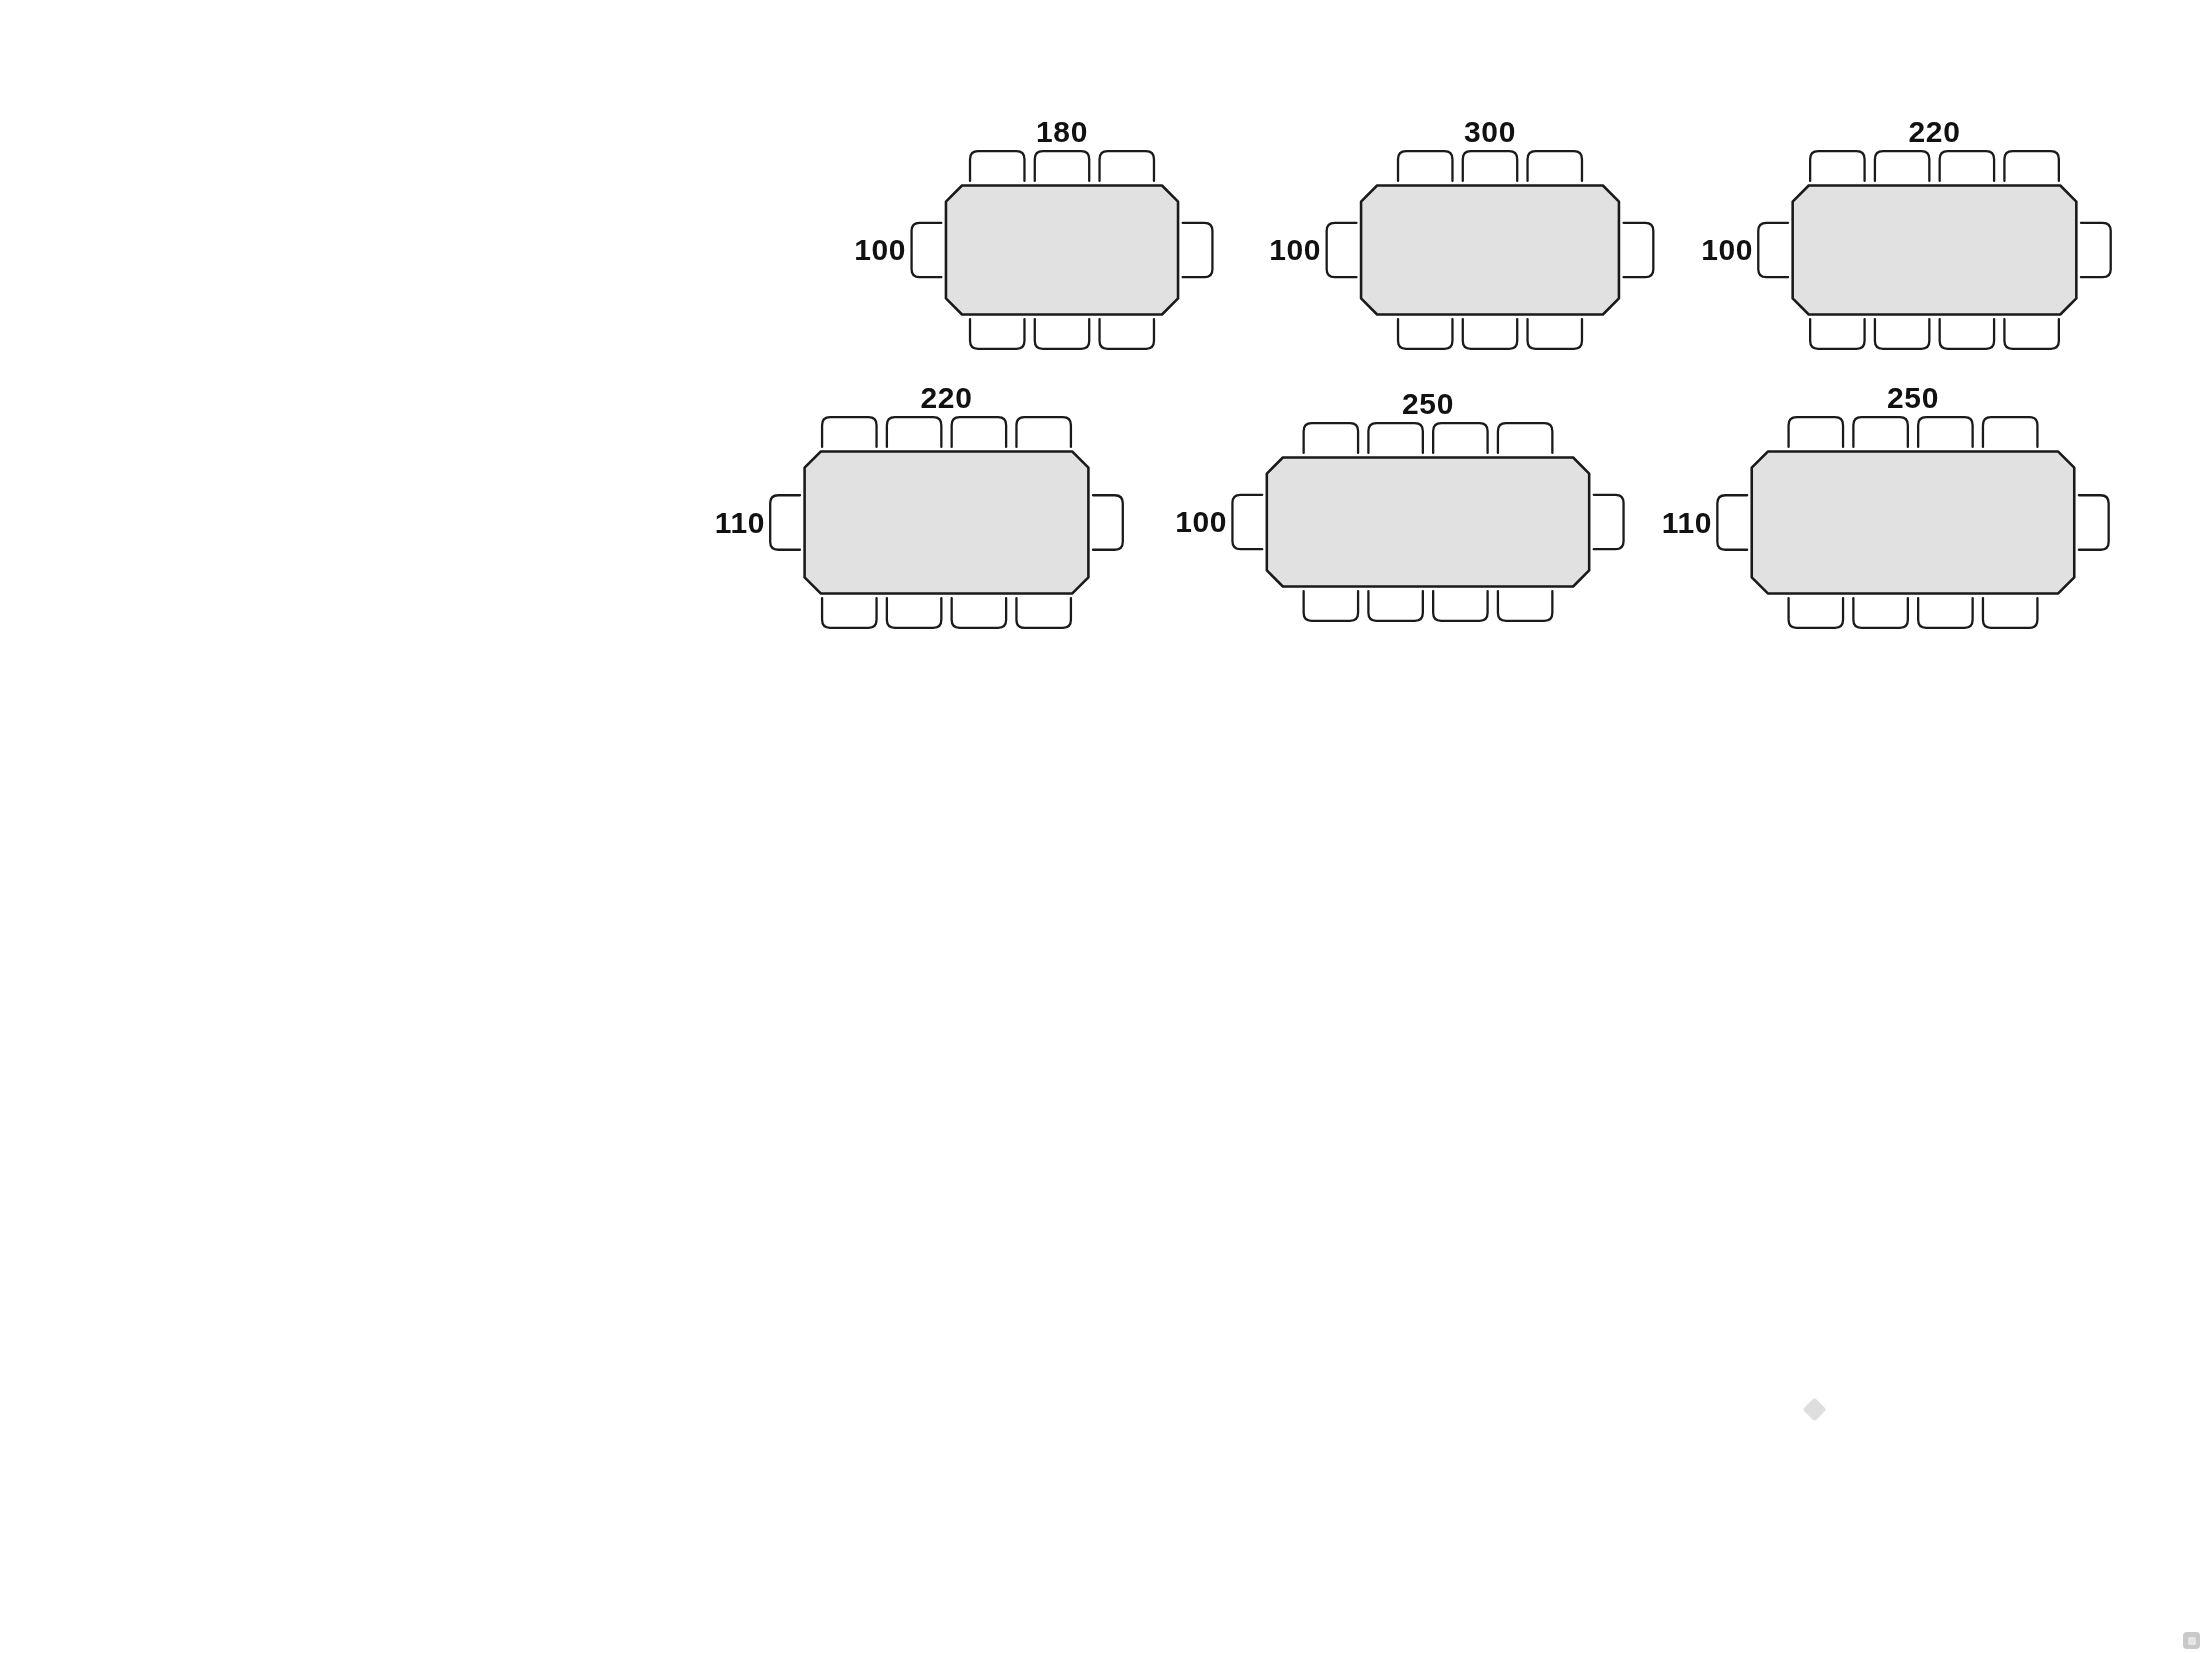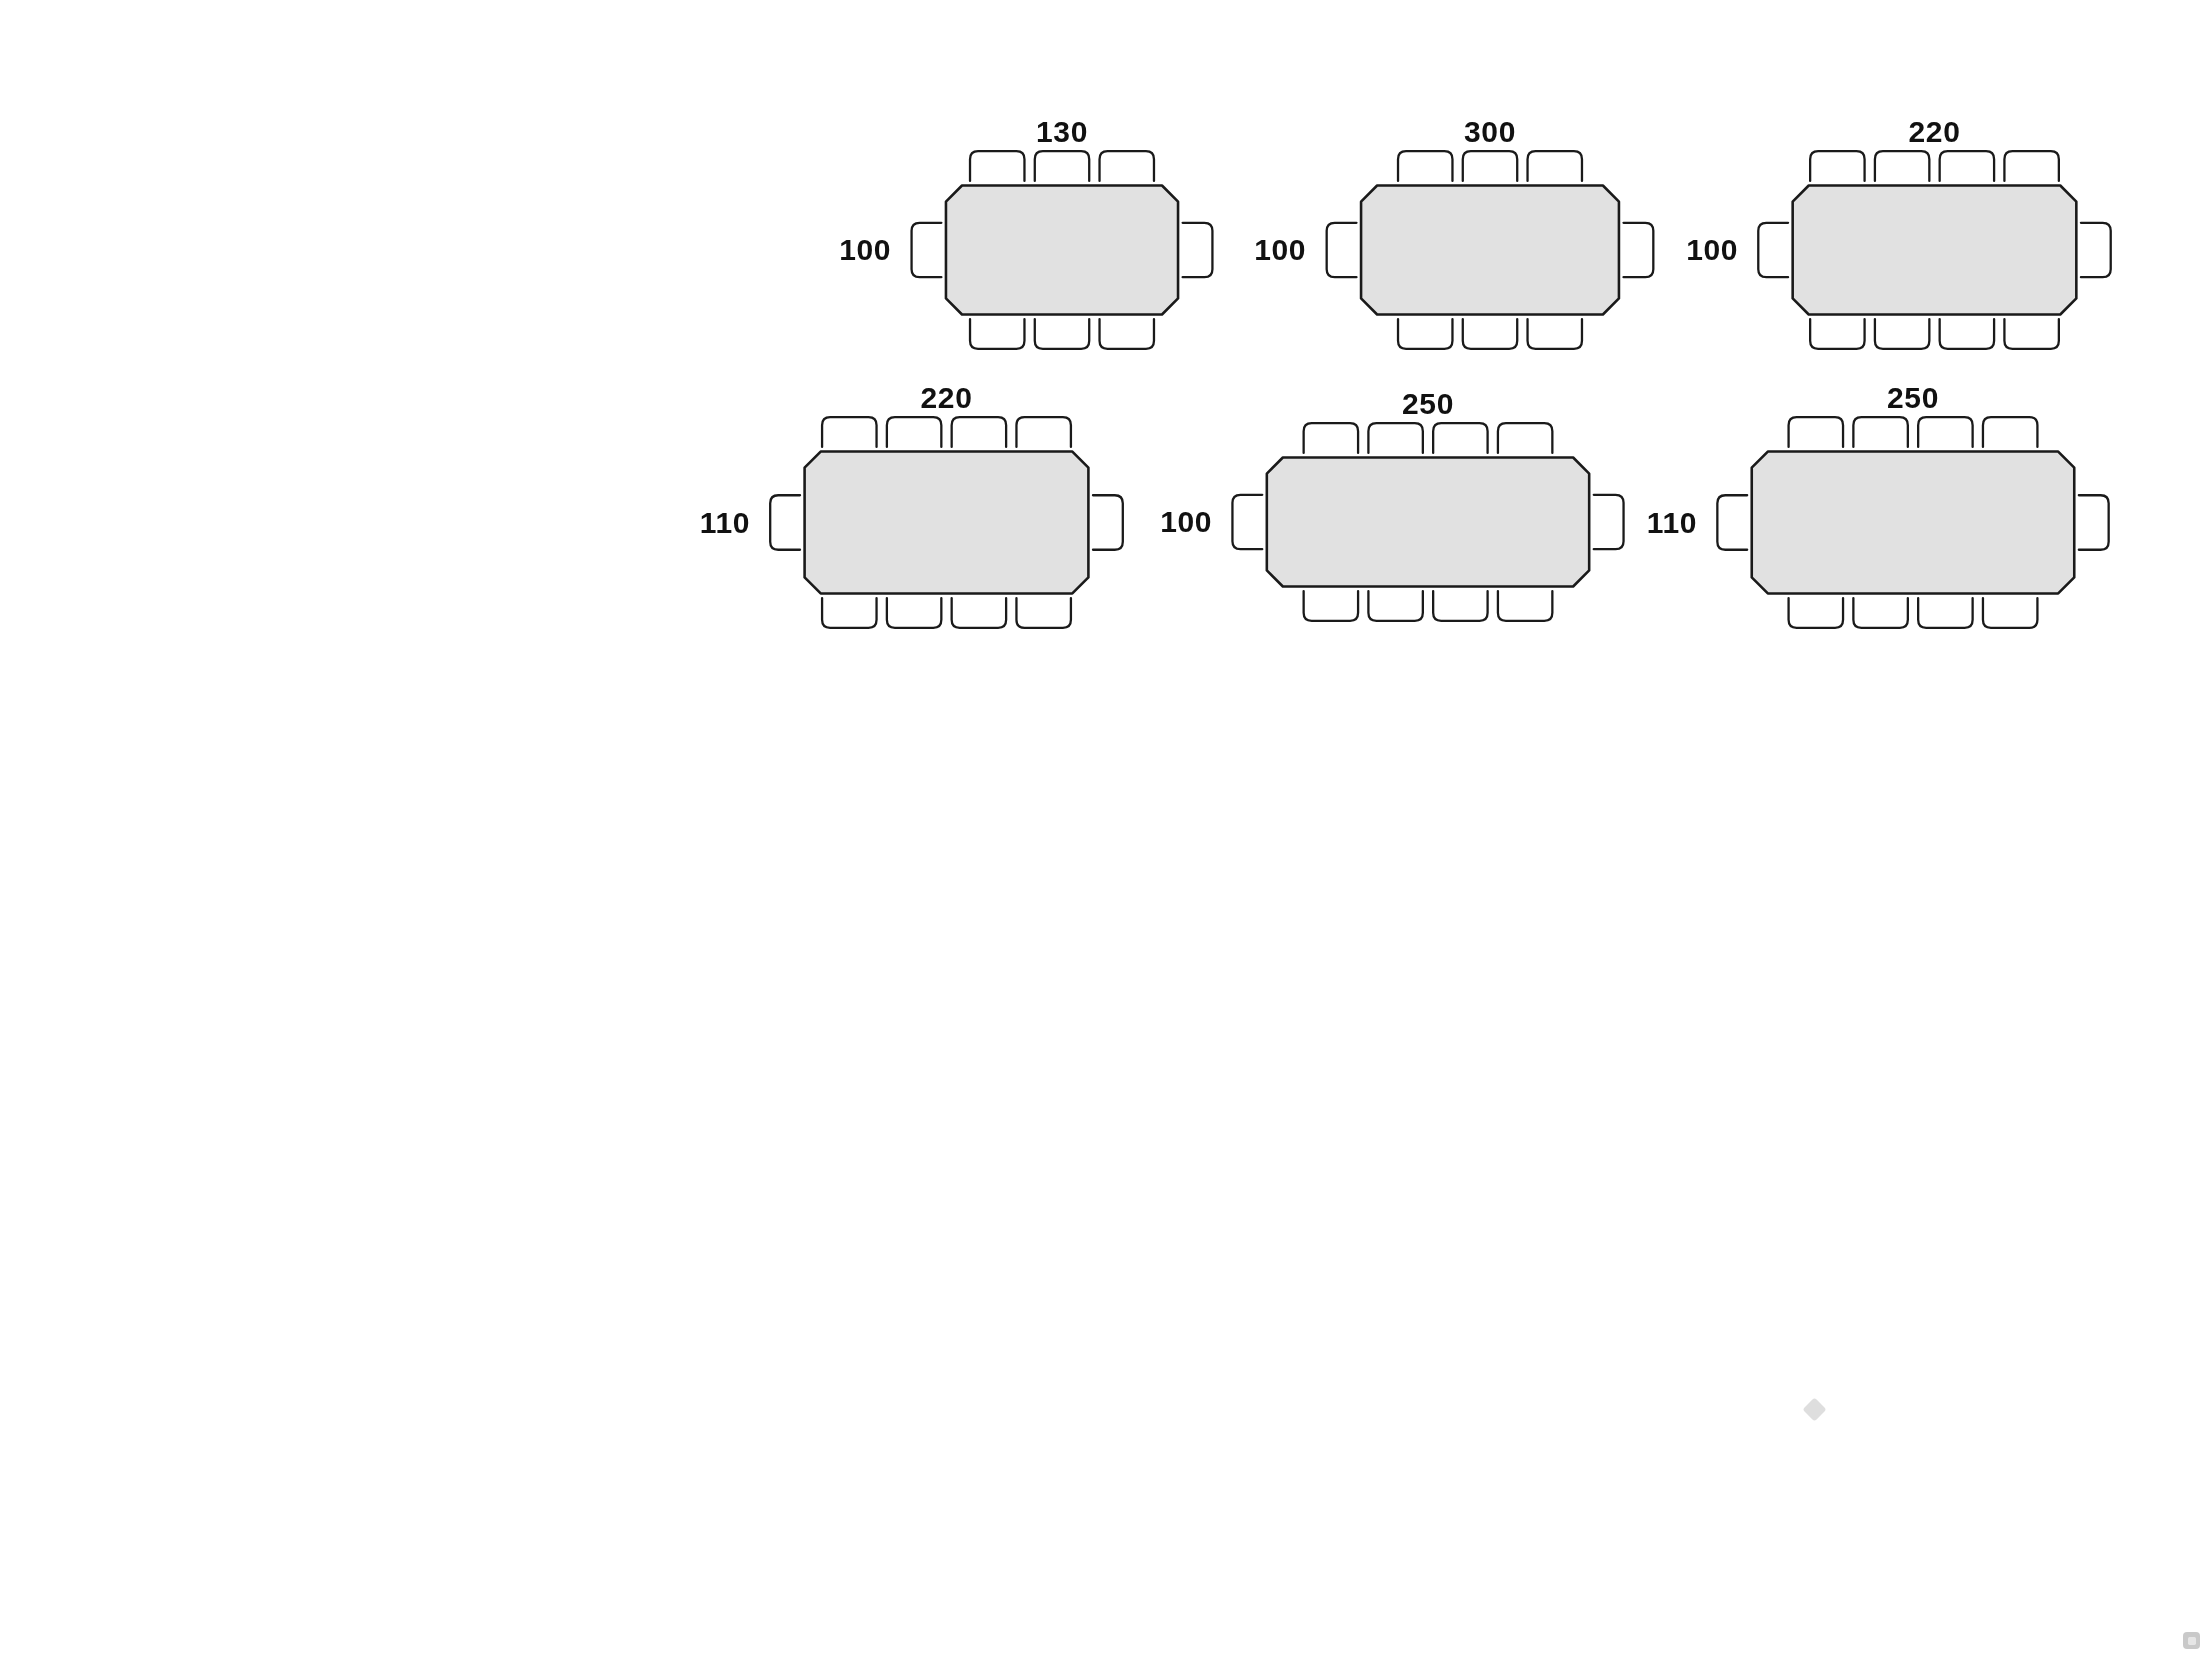--- a/index.html
+++ b/index.html
@@ -32,21 +32,21 @@
     grid-row: 1;
     align-self: end;
     justify-self: center;
     line-height: 36px;
   }
   .dim-depth {
     grid-column: 1;
     grid-row: 2;
     align-self: center;
     justify-self: end;
-    padding-right: 19px;
+    padding-right: 4px;
   }
   .table-svg {
     grid-column: 2;
     grid-row: 2;
     display: block;
   }
   .watermark-diamond {
     position: absolute;
     left: 1806px;
     top: 1401px;
@@ -74,21 +74,21 @@
     background: #e6e6e6;
     border-radius: 1.7px;
   }
 </style>
 </head>
 <body>
 
 <div class="canvas">
 
   <div class="diagram" style="left:847px; top:110px;">
-    <div class="dim-label dim-width">130</div>
+    <div class="dim-label dim-width">180</div>
     <div class="dim-label dim-depth">100</div>
     <svg class="table-svg" width="304" height="200" viewBox="0 0 529 349">
         <polygon points="90,62 439,62 467,90 467,259 439,287 90,287 62,259 62,90" fill="#e1e1e1" stroke="#1a1a1a" stroke-width="4.5" stroke-linejoin="round"></polygon>
         <path d="M 104 54 L 104 16 Q 104 2 118 2 L 185 2 Q 199 2 199 16 L 199 54" fill="#ffffff" stroke="#1a1a1a" stroke-width="4" stroke-linecap="round"></path>
         <path d="M 217 54 L 217 16 Q 217 2 231 2 L 298 2 Q 312 2 312 16 L 312 54" fill="#ffffff" stroke="#1a1a1a" stroke-width="4" stroke-linecap="round"></path>
         <path d="M 330 54 L 330 16 Q 330 2 344 2 L 411 2 Q 425 2 425 16 L 425 54" fill="#ffffff" stroke="#1a1a1a" stroke-width="4" stroke-linecap="round"></path>
         <path d="M 104 295 L 104 333 Q 104 347 118 347 L 185 347 Q 199 347 199 333 L 199 295" fill="#ffffff" stroke="#1a1a1a" stroke-width="4" stroke-linecap="round"></path>
         <path d="M 217 295 L 217 333 Q 217 347 231 347 L 298 347 Q 312 347 312 333 L 312 295" fill="#ffffff" stroke="#1a1a1a" stroke-width="4" stroke-linecap="round"></path>
         <path d="M 330 295 L 330 333 Q 330 347 344 347 L 411 347 Q 425 347 425 333 L 425 295" fill="#ffffff" stroke="#1a1a1a" stroke-width="4" stroke-linecap="round"></path>
         <path d="M 54 127 L 16 127 Q 2 127 2 141 L 2 208 Q 2 222 16 222 L 54 222" fill="#ffffff" stroke="#1a1a1a" stroke-width="4" stroke-linecap="round"></path>

